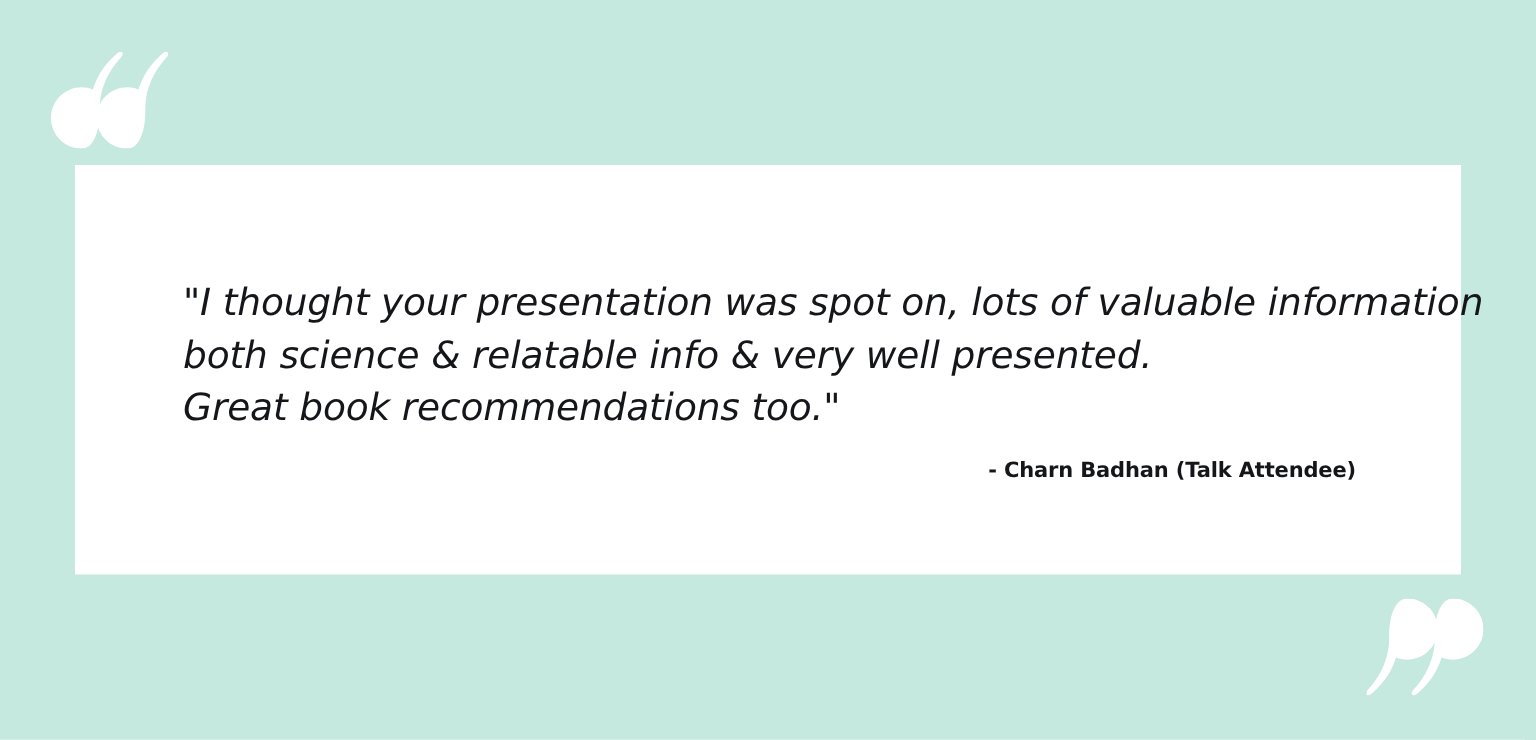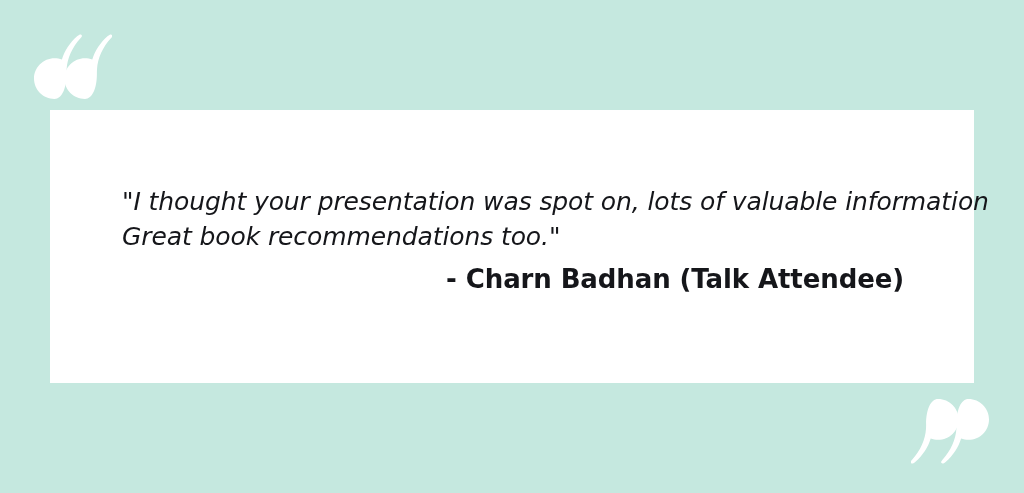--- a/index.html
+++ b/index.html
@@ -67,21 +67,21 @@
     color: #15161a;
     white-space: pre;
     letter-spacing: -0.1px;
   }
 
   #attribution {
     margin-top: 13px;
     text-align: right;
     font-family: "DejaVu Sans", "Liberation Sans", sans-serif;
     font-weight: bold;
-    font-size: 26px;
+    font-size: 14px;
     line-height: 24px;
     color: #15161a;
     letter-spacing: -0.1px;
   }
 </style>
 </head>
 <body>
 
 <div id="canvas">
 
@@ -89,20 +89,21 @@
     <svg viewBox="0 0 78 66" xmlns="http://www.w3.org/2000/svg" aria-hidden="true">
       <path d="M20.5 66C9.2 66 0 56.9 0 45.6c0-11.3 9.2-20.4 20.5-20.4 2.6 0 5.1.5 7.4 1.4C30.6 17.9 35.6 9.9 43.4 3.1c1.3-1.1 2.2-1.6 3-1.6.9 0 1.5.6 1.5 1.4 0 .7-.4 1.3-1.2 2.2C38 14.6 33.3 25.4 32.6 36.2c-.1 1.7-.1 3.2-.1 4.6C32.5 55.2 28.1 66 20.5 66z" fill="#ffffff"></path>
       <path d="M60.9 66c-11.3 0-20.5-9.1-20.5-20.4 0-11.3 9.2-20.4 20.5-20.4 2.6 0 5.1.5 7.4 1.4C71 17.9 76 9.9 83.8 3.1" fill="none"></path>
       <path d="M60.9 66C49.6 66 40.4 56.9 40.4 45.6c0-11.3 9.2-20.4 20.5-20.4 2.6 0 5.1.5 7.4 1.4C71 17.9 76 9.9 83.8 3.1c1.3-1.1 2.2-1.6 3-1.6.9 0 1.5.6 1.5 1.4 0 .7-.4 1.3-1.2 2.2-8.7 9.5-13.4 20.3-14.1 31.1-.1 1.7-.1 3.2-.1 4.6C72.9 55.2 68.5 66 60.9 66z" fill="#ffffff" transform="translate(-10 0)"></path>
     </svg>
   </div>
 
   <div id="card">
     <div id="quote-body">
       <div class="quote-line">"I thought your presentation was spot on, lots of valuable information</div>
+      <div class="quote-line">both science &amp; relatable info &amp; very well presented.</div>
       <div class="quote-line">Great book recommendations too."</div>
       <div id="attribution">- Charn Badhan (Talk Attendee)</div>
     </div>
   </div>
 
   <div class="quote-mark" id="quote-close">
     <svg viewBox="0 0 78 66" xmlns="http://www.w3.org/2000/svg" aria-hidden="true">
       <g transform="translate(78,66) rotate(180)">
         <path d="M20.5 66C9.2 66 0 56.9 0 45.6c0-11.3 9.2-20.4 20.5-20.4 2.6 0 5.1.5 7.4 1.4C30.6 17.9 35.6 9.9 43.4 3.1c1.3-1.1 2.2-1.6 3-1.6.9 0 1.5.6 1.5 1.4 0 .7-.4 1.3-1.2 2.2C38 14.6 33.3 25.4 32.6 36.2c-.1 1.7-.1 3.2-.1 4.6C32.5 55.2 28.1 66 20.5 66z" fill="#ffffff"></path>
         <path d="M60.9 66C49.6 66 40.4 56.9 40.4 45.6c0-11.3 9.2-20.4 20.5-20.4 2.6 0 5.1.5 7.4 1.4C71 17.9 76 9.9 83.8 3.1c1.3-1.1 2.2-1.6 3-1.6.9 0 1.5.6 1.5 1.4 0 .7-.4 1.3-1.2 2.2-8.7 9.5-13.4 20.3-14.1 31.1-.1 1.7-.1 3.2-.1 4.6C72.9 55.2 68.5 66 60.9 66z" fill="#ffffff" transform="translate(-10 0)"></path>

